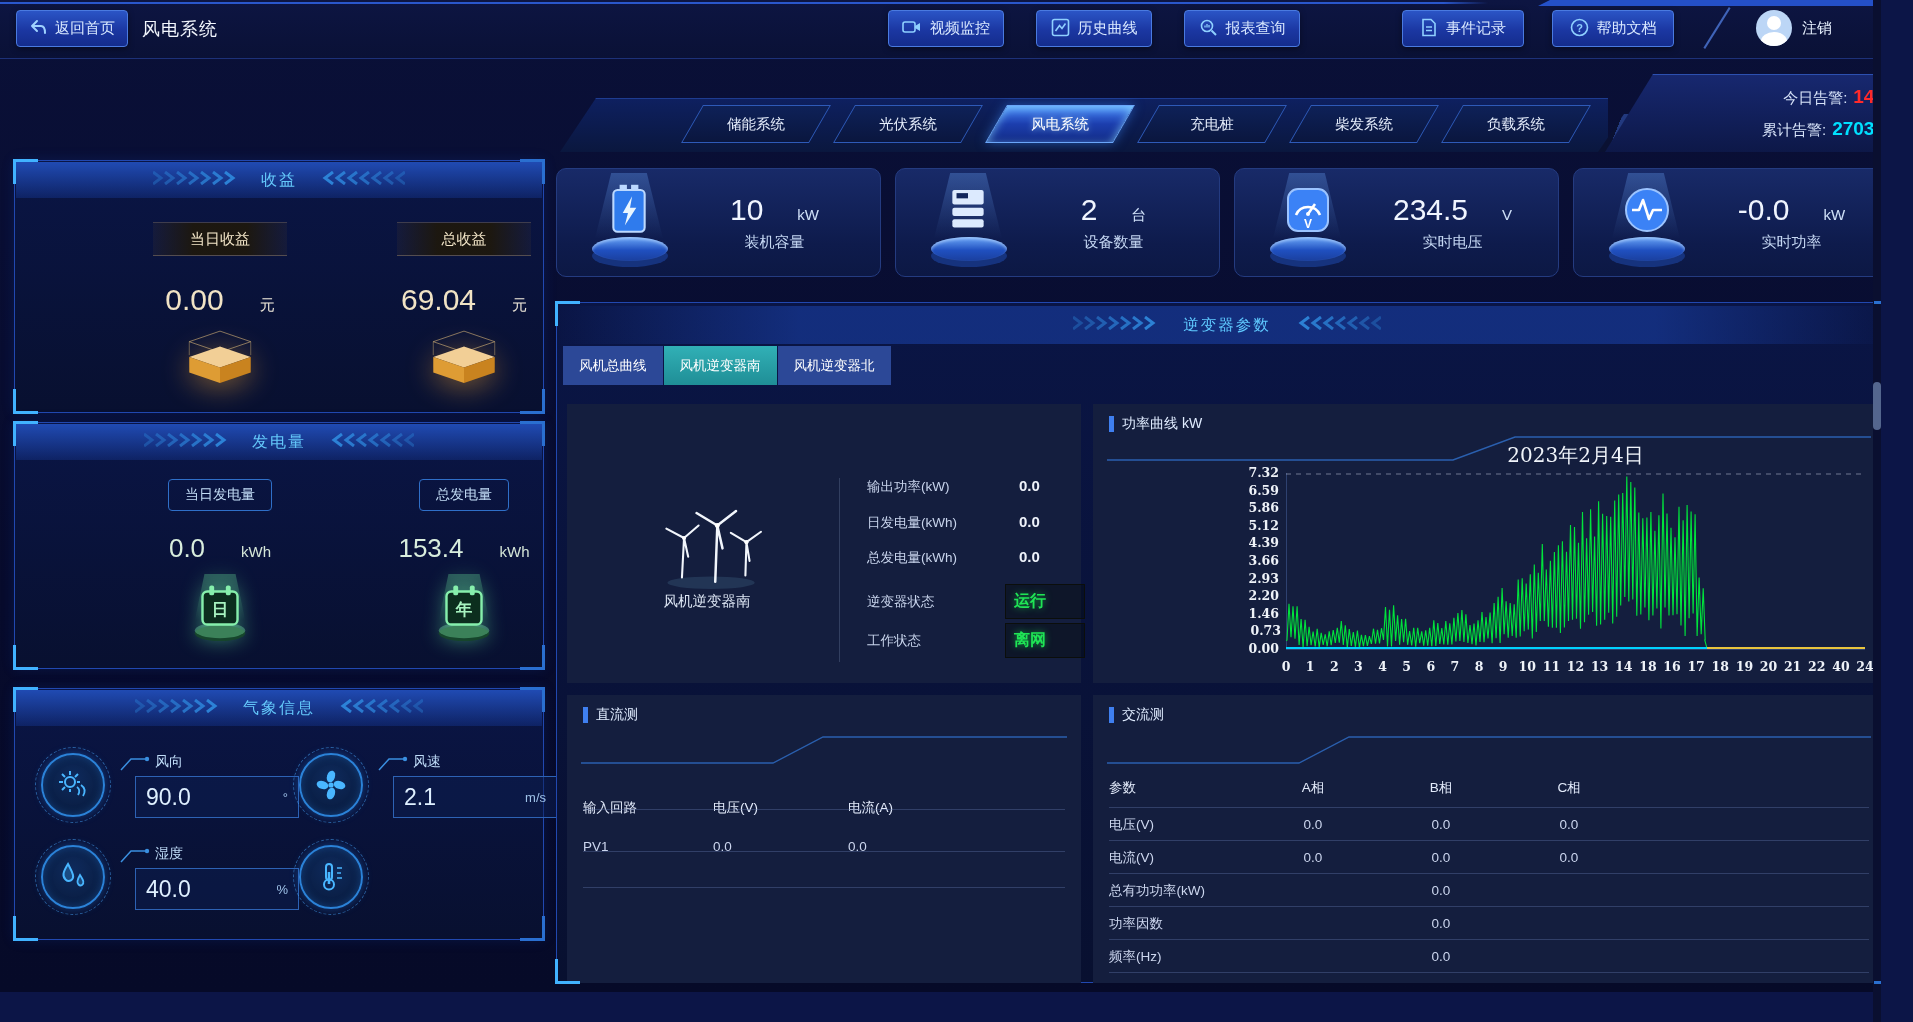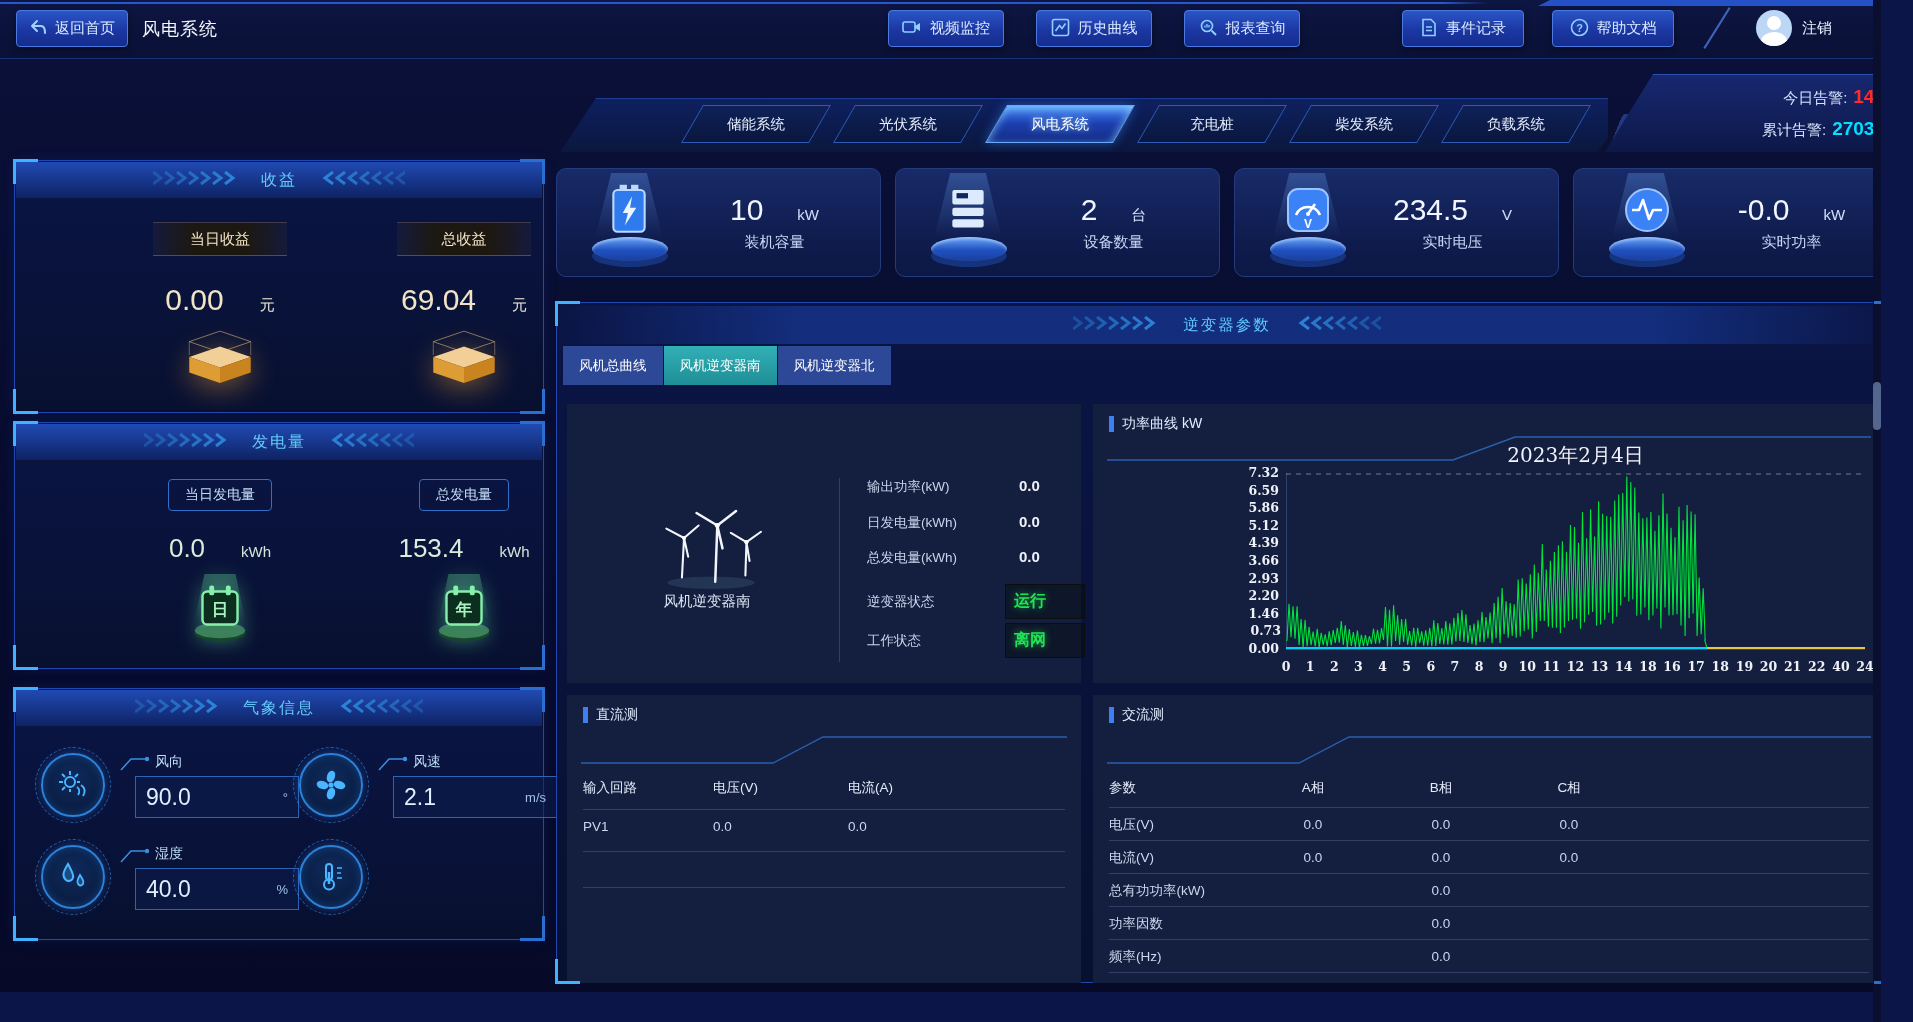--- a/index.html
+++ b/index.html
@@ -134,21 +134,21 @@
   .dev-div{position:absolute;left:272px;top:74px;width:1px;height:184px;background:rgba(160,180,220,.22);}
   .mrow-l{position:absolute;left:300px;width:150px;font-size:13.5px;color:#c8d4ec;}
   .mrow-v{position:absolute;left:452px;font-size:15px;font-weight:700;color:#eef2fa;}
   .st-label{position:absolute;left:300px;font-size:13.5px;color:#c8d4ec;}
   .st-box{position:absolute;left:438px;width:80px;height:35px;border:1px solid #0b0e0b;background:rgba(2,8,3,.35);
           display:flex;align-items:center;padding-left:8px;box-sizing:border-box;
           font-size:16px;font-weight:700;color:#1fe555;text-shadow:0 0 7px rgba(30,255,90,.55);}
   
   .sep{position:absolute;left:16px;right:16px;height:1px;background:rgba(96,118,170,.38);}
   .trow{position:absolute;left:16px;right:16px;display:flex;align-items:baseline;}
-  .dc-c0{width:130px;font-size:13.5px;} .dc-c1{width:135px;font-size:13.5px;} .dc-c2{width:140px;font-size:13.5px;}
+  .dc-c0{width:130px;font-size:13.5px;} .dc-c1{width:135px;font-size:13.5px;} .dc-c2{width:140px;font-size:13.5px;margin-top:20px;}
   .ac-c0{width:140px;font-size:13.5px;} .ac-cv{width:128px;text-align:center;font-size:13.5px;}
   .th{color:#e2eafa;} .td{color:#ccd6ee;}
   
   .chart-date{position:absolute;left:193px;top:38px;width:579px;text-align:center;
               font-family:"DejaVu Serif",serif;font-size:20px;color:#f0f4fa;}
   .ytick{position:absolute;width:46px;text-align:right;font-family:"DejaVu Serif",serif;
          font-weight:700;font-size:12.5px;color:#eef2f8;}
   .xtick{position:absolute;width:26px;text-align:center;font-family:"DejaVu Serif",serif;
          font-weight:700;font-size:12.5px;color:#eef2f8;top:255px;}
   .plot{position:absolute;left:193px;top:69px;}

